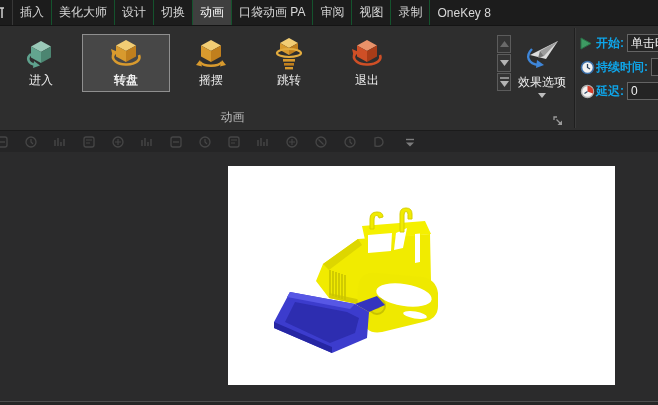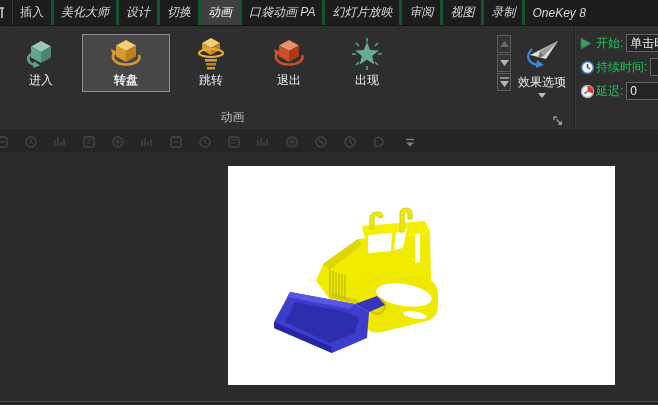--- a/index.html
+++ b/index.html
@@ -2,21 +2,21 @@
 <html><head>
 <meta charset="utf-8">
 <style>
   html,body{margin:0;padding:0;background:#2b2b2c;}
   #screen{position:relative;width:658px;height:405px;overflow:hidden;
           font-family:"Liberation Sans",sans-serif;color:#e4e4e4;}
   
   #tabbar{position:absolute;left:0;top:0;width:700px;height:25px;background:#1c1c1c;
           display:flex;align-items:stretch;font-size:12px;color:#d8d8d8;}
   .tab{display:flex;align-items:center;padding:0 7px;white-space:nowrap;cursor:default;text-align:center;}
-  .tab + .tab{border-left:3px solid #14532d;font-style:italic;}
+  .tab + .tab{border-left:1px solid #14532d;}
   .tab.sel{background:#3f3f3f;color:#ffffff;}
   .tab-frag{width:12px;background:#1c1c1c;border-right:1px solid #383838;
             display:flex;align-items:center;overflow:hidden;}
   .tab-frag svg{margin-left:-8px;}
   
   #ribbon{position:absolute;left:0;top:25px;width:658px;height:105px;background:#2e2e2e;
           border-top:1px solid #141414;box-sizing:border-box;}
   #gallery{position:absolute;left:4px;top:8px;display:flex;gap:4px;}
   .fx-item{width:74px;height:58px;display:flex;flex-direction:column;align-items:center;
            justify-content:flex-start;border:1px solid transparent;box-sizing:border-box;}
@@ -28,21 +28,21 @@
            display:flex;align-items:center;justify-content:center;}
   #fx-options{position:absolute;left:513px;top:9px;width:58px;height:74px;display:flex;
               flex-direction:column;align-items:center;}
   #fx-options .fx-label{margin-top:2px;}
   .vsep{position:absolute;left:574px;top:2px;width:1px;height:100px;background:#1f1f1f;
         border-right:1px solid #3a3a3a;}
   
   #timing{position:absolute;left:580px;top:8px;width:140px;font-size:12px;}
   .t-row{display:flex;align-items:center;height:18px;margin-bottom:6px;white-space:nowrap;}
   .t-row .t-ic{width:16px;display:flex;justify-content:flex-start;}
-  .t-label{color:#22c55e;margin-right:3px;}
+  .t-label{color:#0ea5e9;margin-right:3px;font-weight:bold;}
   .t-box{background:#242424;border:1px solid #646464;color:#efefef;padding:0 3px;height:16px;
          line-height:16px;overflow:hidden;}
   
   #group-row{position:absolute;left:0;top:79px;width:572px;height:26px;}
   #group-label{position:absolute;left:0;width:465px;text-align:center;top:4px;
                font-size:12px;color:#bdbdbd;}
   #dlg-launcher{position:absolute;left:553px;top:8px;width:12px;height:12px;}
   
   #addin{position:absolute;left:0;top:130px;width:658px;height:22px;background:#252526;
          border-top:1px solid #1b1b1b;display:flex;align-items:center;box-sizing:border-box;}
@@ -67,21 +67,20 @@
       <svg width="14" height="14" viewBox="0 0 14 14">
           <path d="M8,2 L12,2 M10,2 V12" stroke="#cfcfcf" stroke-width="1.5" fill="none"></path>
         </svg>
     </div>
     <div class="tab">插入</div>
     <div class="tab">美化大师</div>
     <div class="tab">设计</div>
     <div class="tab">切换</div>
     <div class="tab sel">动画</div>
     <div class="tab">口袋动画 PA</div>
-    <div class="tab">幻灯片放映</div>
     <div class="tab">审阅</div>
     <div class="tab">视图</div>
     <div class="tab">录制</div>
     <div class="tab">OneKey 8</div>
 
   </div>
 
   <div id="ribbon">
 
     <div id="gallery">
@@ -105,20 +104,33 @@
             <path d="M19,4 L29,9.5 L19,15 L9,9.5 Z" fill="#F2CD74"></path>
             <path d="M9,9.5 L19,15 L19,26 L9,20.5 Z" fill="#D89A2E"></path>
             <path d="M29,9.5 L19,15 L19,26 L29,20.5 Z" fill="#C07F1D"></path>
             <path d="M7,17 C3,24 11,29 20,28.5 C29,28 34,24 32,19" stroke="#D89A2E" stroke-width="2.6" fill="none"></path>
             <path d="M4,13 L6,21 L11,16 Z" fill="#D89A2E"></path>
           </svg>
         </div>
         <div class="fx-label">转盘</div>
       </div>
 
+      <div class="fx-item">
+        <div class="fx-icon">
+          <svg width="38" height="36" viewBox="0 0 38 36">
+            <path d="M19,4 L29,9.5 L19,15 L9,9.5 Z" fill="#F2CD74"></path>
+            <path d="M9,9.5 L19,15 L19,26 L9,20.5 Z" fill="#D89A2E"></path>
+            <path d="M29,9.5 L19,15 L19,26 L29,20.5 Z" fill="#C07F1D"></path>
+            <path d="M8,26 C12,31 26,31 30,26" stroke="#D89A2E" stroke-width="2.4" fill="none"></path>
+            <path d="M4,29 L10,30.5 L8,24 Z" fill="#D89A2E"></path>
+            <path d="M34,29 L28,30.5 L30,24 Z" fill="#D89A2E"></path>
+          </svg>
+        </div>
+        <div class="fx-label">摇摆</div>
+      </div>
 
       <div class="fx-item">
         <div class="fx-icon">
           <svg width="38" height="36" viewBox="0 0 38 36">
             <path d="M19,2 L28,7 L19,12 L10,7 Z" fill="#F2CD74"></path>
             <path d="M10,7 L19,12 L19,19 L10,14 Z" fill="#D89A2E"></path>
             <path d="M28,7 L19,12 L19,19 L28,14 Z" fill="#C07F1D"></path>
             <ellipse cx="19" cy="17" rx="12" ry="4" fill="none" stroke="#E3AC3F" stroke-width="2.2"></ellipse>
             <rect x="13" y="23" width="12" height="2.6" fill="#D89A2E"></rect>
             <rect x="14" y="27" width="10" height="2.6" fill="#C07F1D"></rect>
@@ -134,38 +146,20 @@
             <path d="M19,4 L29,9.5 L19,15 L9,9.5 Z" fill="#E8926A"></path>
             <path d="M9,9.5 L19,15 L19,26 L9,20.5 Z" fill="#CF4F26"></path>
             <path d="M29,9.5 L19,15 L19,26 L29,20.5 Z" fill="#A83C18"></path>
             <path d="M7,17 C3,24 11,29 20,28.5 C29,28 34,24 32,19" stroke="#CF4F26" stroke-width="2.6" fill="none"></path>
             <path d="M4,13 L6,21 L11,16 Z" fill="#CF4F26"></path>
           </svg>
         </div>
         <div class="fx-label">退出</div>
       </div>
 
-      <div class="fx-item">
-        <div class="fx-icon">
-          <svg width="36" height="36" viewBox="0 0 36 36">
-            <g stroke="#5AA18D" stroke-width="1.6">
-              <path d="M18,2 V6"></path>
-                <path d="M18,30 V34"></path>
-                <path d="M3,18 H7"></path>
-                <path d="M29,18 H33"></path>
-              <path d="M7,7 L10,10"></path>
-                <path d="M26,26 L29,29"></path>
-                <path d="M29,7 L26,10"></path>
-                <path d="M10,26 L7,29"></path>
-            </g>
-            <path fill="#66AB97" d="M18,6 L21.2,14.1 L29.8,14.6 L23.2,20.1 L25.4,28.5 L18,23.8 L10.6,28.5 L12.8,20.1 L6.2,14.6 L14.8,14.1 Z"></path>
-          </svg>
-        </div>
-        <div class="fx-label">出现</div>
-      </div>
     </div>
 
     <div id="scrollcol">
       <div class="scr-btn">
         <svg width="9" height="6" viewBox="0 0 9 6">
             <path d="M4.5,0 L9,6 L0,6 Z" fill="#6a6a6a"></path>
           </svg>
       </div>
       <div class="scr-btn">
         <svg width="9" height="6" viewBox="0 0 9 6">

